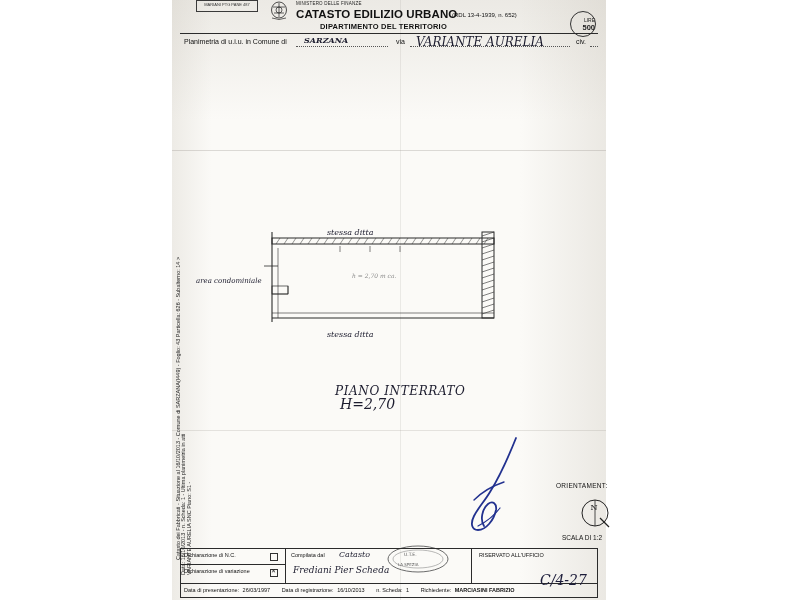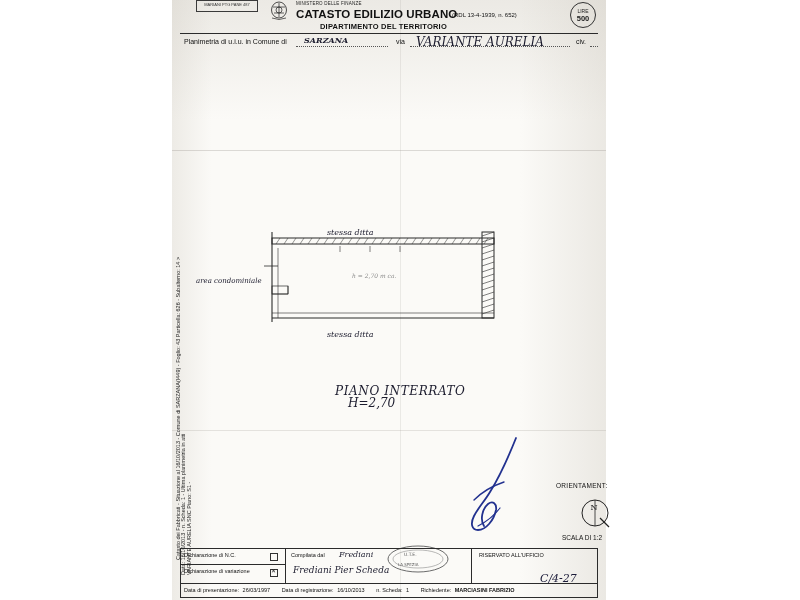--- a/index.html
+++ b/index.html
@@ -106,26 +106,26 @@
     position: absolute;
     left: 296px; top: 22px;
     font-size: 7.5px;
     font-weight: bold;
     color: #111;
     letter-spacing: 0.2px;
     margin-left: 24px;
   }
   #lire-badge {
     position: absolute;
-    left: 570px; top: 2px;
+    left: 570px; top: 11px;
     width: 26px; height: 26px;
     border: 1px solid #333;
     border-radius: 50%;
     font-size: 5px;
-    text-align: center;
+    text-align: right;
     color: #222;
     line-height: 7px;
     padding-top: 5px;
     box-sizing: border-box;
   }
   #lire-badge .big { font-size: 7.5px; font-weight: bold; display:block; }
 
   
   #plan-line {
     position: absolute;
@@ -210,21 +210,21 @@
     width: 70px; height: 120px;
   }
   #stamp-oval {
     position: absolute;
     left: 386px; top: 544px;
     width: 64px; height: 30px;
   }
   #footer-code {
     position: absolute;
     left: 540px; top: 572px;
-    font-size: 11px;
+    font-size: 14px;
     color: #1c1c3a;
     font-family: "DejaVu Serif", serif;
     font-style: italic;
   }
 </style>
 </head>
 <body>
 
 <div id="page">
 
@@ -350,21 +350,21 @@
       <line x1="168" y1="246" x2="168" y2="252"></line>
       <line x1="198" y1="246" x2="198" y2="252"></line>
       <line x1="228" y1="246" x2="228" y2="252"></line>
     </g>
   </svg>
 
   <div class="hand" style="left:327px; top:228px; font-size:8px;">stessa ditta</div>
   <div class="hand" style="left:327px; top:330px; font-size:8px;">stessa ditta</div>
   <div class="hand" style="left:196px; top:277px; font-size:7px;">area condominiale</div>
   <div class="hand" style="left:335px; top:384px; font-size:12px; letter-spacing:0.6px;">PIANO INTERRATO</div>
-  <div class="hand" style="left:348px; top:396px; font-size:12px;">H=2,70</div>
+  <div class="hand" style="left:340px; top:396px; font-size:14px;">H=2,70</div>
 
   <svg id="signature" viewBox="0 0 70 120">
     <path d="M56 8 C48 28, 40 46, 30 62 C24 72, 18 78, 14 86 C10 94, 12 100, 18 100 C26 100, 34 90, 36 80 C37 74, 33 70, 28 74 C22 79, 20 90, 24 96" fill="none" stroke="#22318f" stroke-width="1.8" stroke-linecap="round"></path>
     <path d="M14 70 C22 62, 32 56, 44 52" fill="none" stroke="#22318f" stroke-width="1.4" stroke-linecap="round"></path>
     <path d="M18 96 C26 92, 34 86, 40 78" fill="none" stroke="#22318f" stroke-width="1.2" stroke-linecap="round"></path>
   </svg>
 
   <div id="orient-label">ORIENTAMENT:</div>
   <svg id="compass" viewBox="0 0 34 34">
     <circle cx="17" cy="17" r="13" fill="none" stroke="#222" stroke-width="1"></circle>
@@ -392,21 +392,21 @@
       <span class="chk" style="float:right; margin-right:4px; margin-top:1px;"></span>
     </div>
     <div class="fcell" style="left:3px; top:19px; width:98px;">
       <span>Dichiarazione di variazione</span>
       <span class="chk x" style="float:right; margin-right:4px; margin-top:1px;"></span>
     </div>
 
     <div class="fcell" style="left:110px; top:3px;">
       <span>Compilata dal</span>
     </div>
-    <div class="hand" style="left:158px; top:1px; font-size:8px;">Frediani</div>
+    <div class="hand" style="left:158px; top:1px; font-size:8px;">Catasto</div>
     <div class="hand" style="left:112px; top:16px; font-size:9px;">Frediani  Pier Scheda</div>
 
     <div class="fcell" style="left:298px; top:3px;">RISERVATO ALL'UFFICIO</div>
 
     <div class="fcell" style="left:3px; top:38px; width:410px;">
       <span>Data di presentazione:</span>
       <span style="margin-left:2px;">26/03/1997</span>
       <span style="margin-left:10px;">Data di registrazione:</span>
       <span style="margin-left:2px;">16/10/2013</span>
       <span style="margin-left:10px;">n. Scheda:</span>

